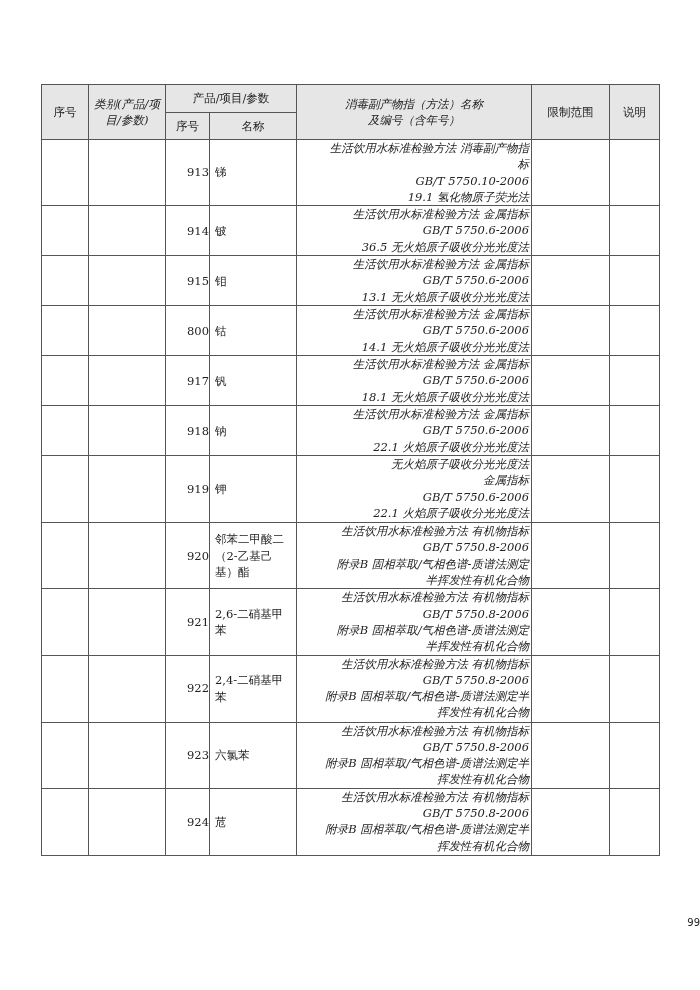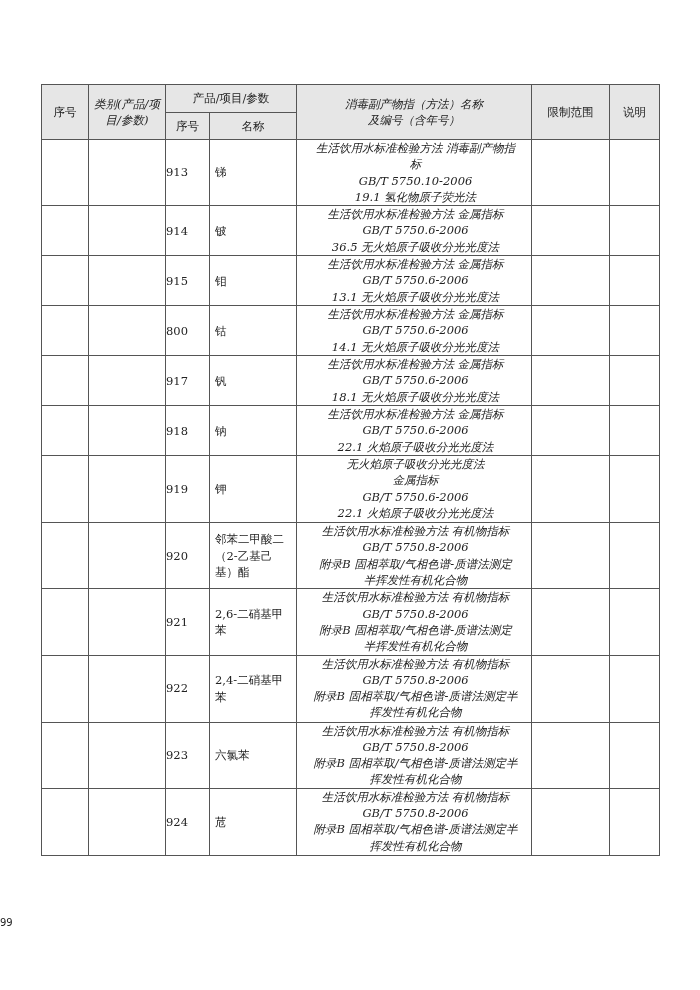--- a/index.html
+++ b/index.html
@@ -3,25 +3,25 @@
 <meta charset="utf-8">
 <style>
   html, body { margin: 0; padding: 0; background: #ffffff; }
   body { width: 700px; height: 990px; position: relative; overflow: hidden;
          font-family: "DejaVu Serif", "Liberation Serif", serif; color: #222; }
   table.std { position: absolute; left: 41px; top: 84px; border-collapse: collapse;
               table-layout: fixed; width: 618px; }
   table.std td, table.std th { border: 1px solid #555; padding: 0; font-size: 11.5px;
               line-height: 16.3px; font-weight: normal; }
   table.std th { background: #e6e6e6; text-align: center; vertical-align: middle; }
-  .c-center { text-align: left; vertical-align: middle; }
+  .c-center { text-align: right; vertical-align: middle; }
   .c-name { text-align: left; vertical-align: middle; padding-left: 5px !important; padding-right: 2px !important; }
-  .c-std { text-align: center; vertical-align: top; padding-left: 5px !important; padding-right: 2px !important; margin-left: 13px; }
+  .c-std { text-align: right; vertical-align: top; padding-left: 5px !important; padding-right: 2px !important; margin-left: 13px; }
   .std-line { display: block; white-space: nowrap; font-style: italic; }
-  .page-num { position: absolute; top: 917px; left: 0; width: 700px; text-align: left;
+  .page-num { position: absolute; top: 917px; left: 0; width: 700px; text-align: right;
               font-family: "DejaVu Sans", "Liberation Sans", sans-serif; font-size: 10px; color: #222; }
 </style>
 </head>
 <body>
 
 <table class="std">
   <colgroup>
     <col style="width:47px">
       <col style="width:77px">
       <col style="width:44px">

